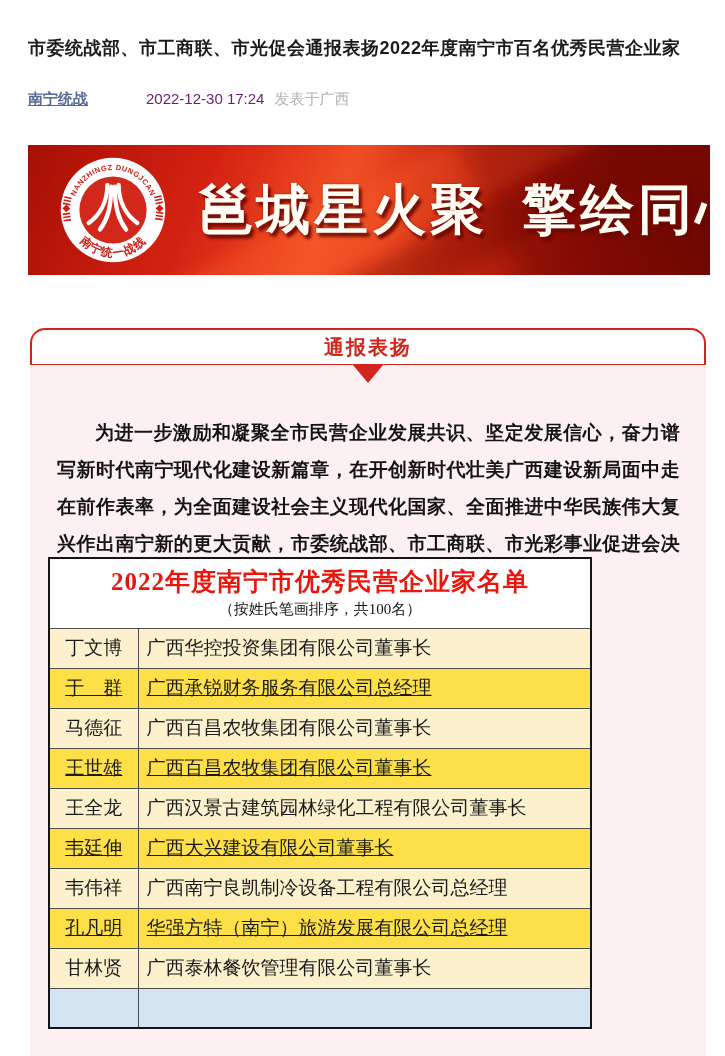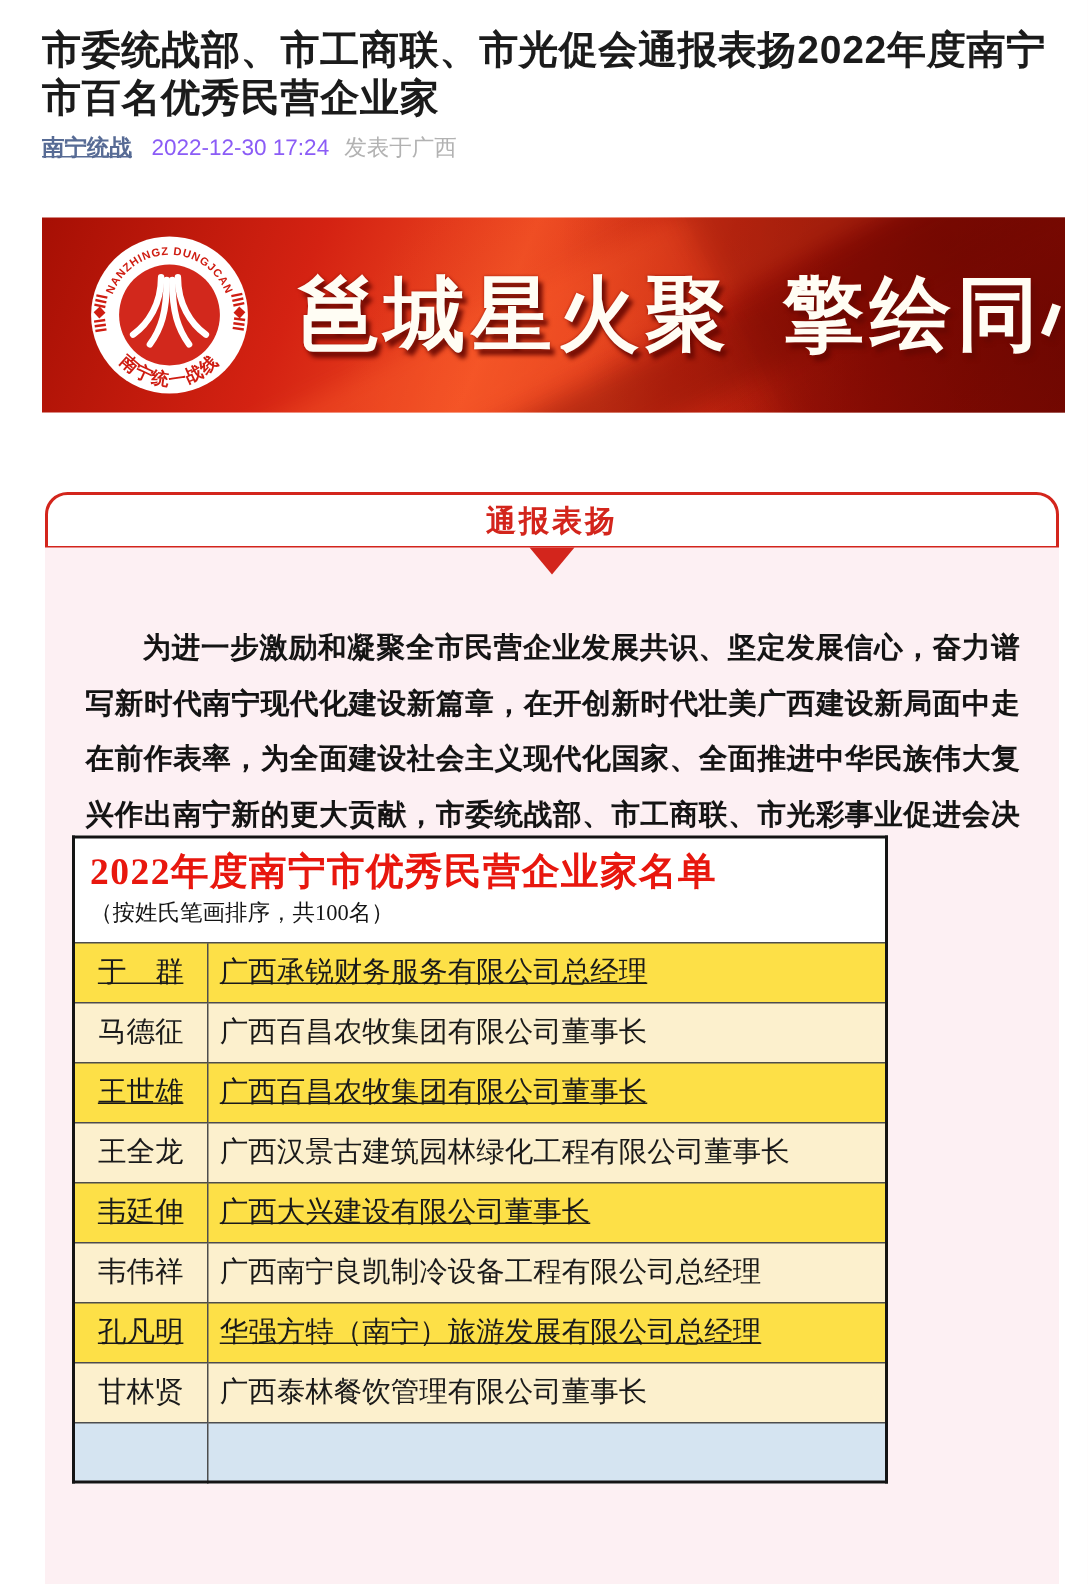--- a/index.html
+++ b/index.html
@@ -1,25 +1,25 @@
 <!DOCTYPE html>
 <html><head>
 <meta charset="utf-8">
 <style>
   html,body{margin:0;padding:0;background:#fff;}
   body{width:725px;height:1056px;overflow:hidden;position:relative;
        font-family:"Liberation Sans","DejaVu Sans",sans-serif;}
   .page{position:absolute;inset:0;width:725px;height:1056px;background:#fff;}
 
   
-  .art-title{position:absolute;left:28px;top:0;width:670px;
-    font-size:26px;font-weight:700;line-height:32px;color:#1b1b1b;letter-spacing:.5px;}
+  .art-title{position:absolute;left:28px;top:14px;width:670px;
+    font-size:18px;font-weight:700;line-height:44px;color:#1b1b1b;letter-spacing:.5px;}
   .byline{position:absolute;left:28px;top:90px;font-size:15px;line-height:18px;white-space:nowrap;}
   .byline .author{color:#576b95;font-weight:600;margin-right:13px;cursor:pointer;text-decoration:underline;}
-  .byline .date{color:#8b5cf6;margin-right:10px;}
+  .byline .date{color:#701a75;margin-right:10px;margin-left:45px;}
   .byline .loc{color:#b2b2b2;}
 
   
   .banner{position:absolute;left:28px;top:145px;width:682px;height:130px;overflow:hidden;
     background:
       radial-gradient(circle at 88% 12%, rgba(70,0,0,.38), transparent 42%),
       radial-gradient(circle at 100% 70%, rgba(80,4,0,.45), transparent 35%),
       radial-gradient(circle at 55% 95%, rgba(255,130,60,.22), transparent 45%),
       linear-gradient(113deg,#a60f04 0%,#d42212 26%,#ee4a22 45%,#cc1a0a 63%,#930d03 100%);}
   .banner .streak{position:absolute;pointer-events:none;}
@@ -46,21 +46,21 @@
   .para{position:absolute;left:27px;top:30px;width:623px;
     font-size:19px;line-height:37px;font-weight:600;color:#141414;
     text-align:justify;text-indent:2em;letter-spacing:.2px;}
 
   
   .roster{position:absolute;left:18px;top:192px;width:544px;border-collapse:collapse;
     table-layout:fixed;background:#fff;border:2px solid #141414;
     font-family:"Liberation Serif","DejaVu Serif",serif;}
   .roster col.c-name{width:89px;}
   .roster td{border:1.5px solid #4d4d4d;box-sizing:border-box;}
-  .title-cell{height:70px;text-align:left;vertical-align:middle;background:#fff;padding:2px 10px 4px;}
+  .title-cell{height:70px;text-align:center;vertical-align:middle;background:#fff;padding:2px 10px 4px;}
   .tbl-title{color:#e8170e;font-size:25px;font-weight:700;letter-spacing:1px;line-height:33px;}
   .tbl-sub{color:#141414;font-size:15px;line-height:19px;margin-top:2px;}
   .hdr-row td{height:33px;background:#f6aba1;font-size:19px;text-align:center;color:#1a1a1a;}
   .data-row td{height:40px;font-size:19px;color:#1a1a1a;}
   .data-row .cell-name{text-align:center;}
   .data-row .cell-pos{text-align:left;padding-left:8px;}
   .row-yellow td{background:#fcf0cd;}
   .row-blue td{background:#fde047;text-decoration:underline;}
   .peek-row td{height:40px;background:#d5e4f1;}
 </style>
@@ -145,20 +145,24 @@
           <col class="c-pos">
         </colgroup>
       <tbody>
         <tr>
           <td colspan="2" class="title-cell">
             <div class="tbl-title">2022年度南宁市优秀民营企业家名单</div>
             <div class="tbl-sub">（按姓氏笔画排序，共100名）</div>
           </td>
         </tr>
 
+  <tr class="data-row row-yellow">
+    <td class="cell-name">丁文博</td>
+    <td class="cell-pos">广西华控投资集团有限公司董事长</td>
+  </tr>
 
   <tr class="data-row row-blue">
     <td class="cell-name">于　群</td>
     <td class="cell-pos">广西承锐财务服务有限公司总经理</td>
   </tr>
 
   <tr class="data-row row-yellow">
     <td class="cell-name">马德征</td>
     <td class="cell-pos">广西百昌农牧集团有限公司董事长</td>
   </tr>

